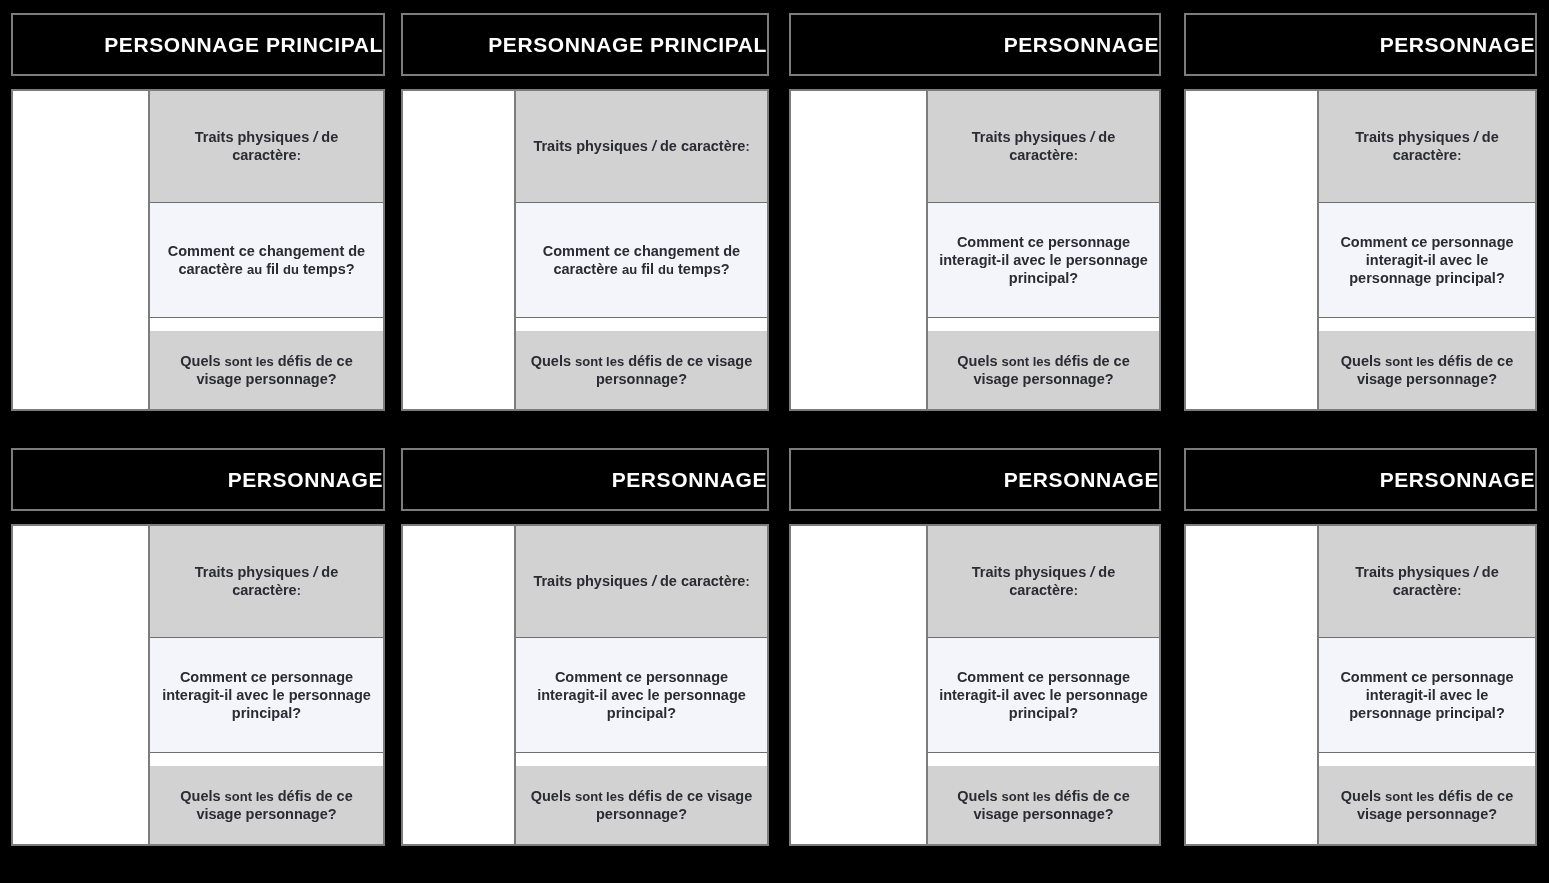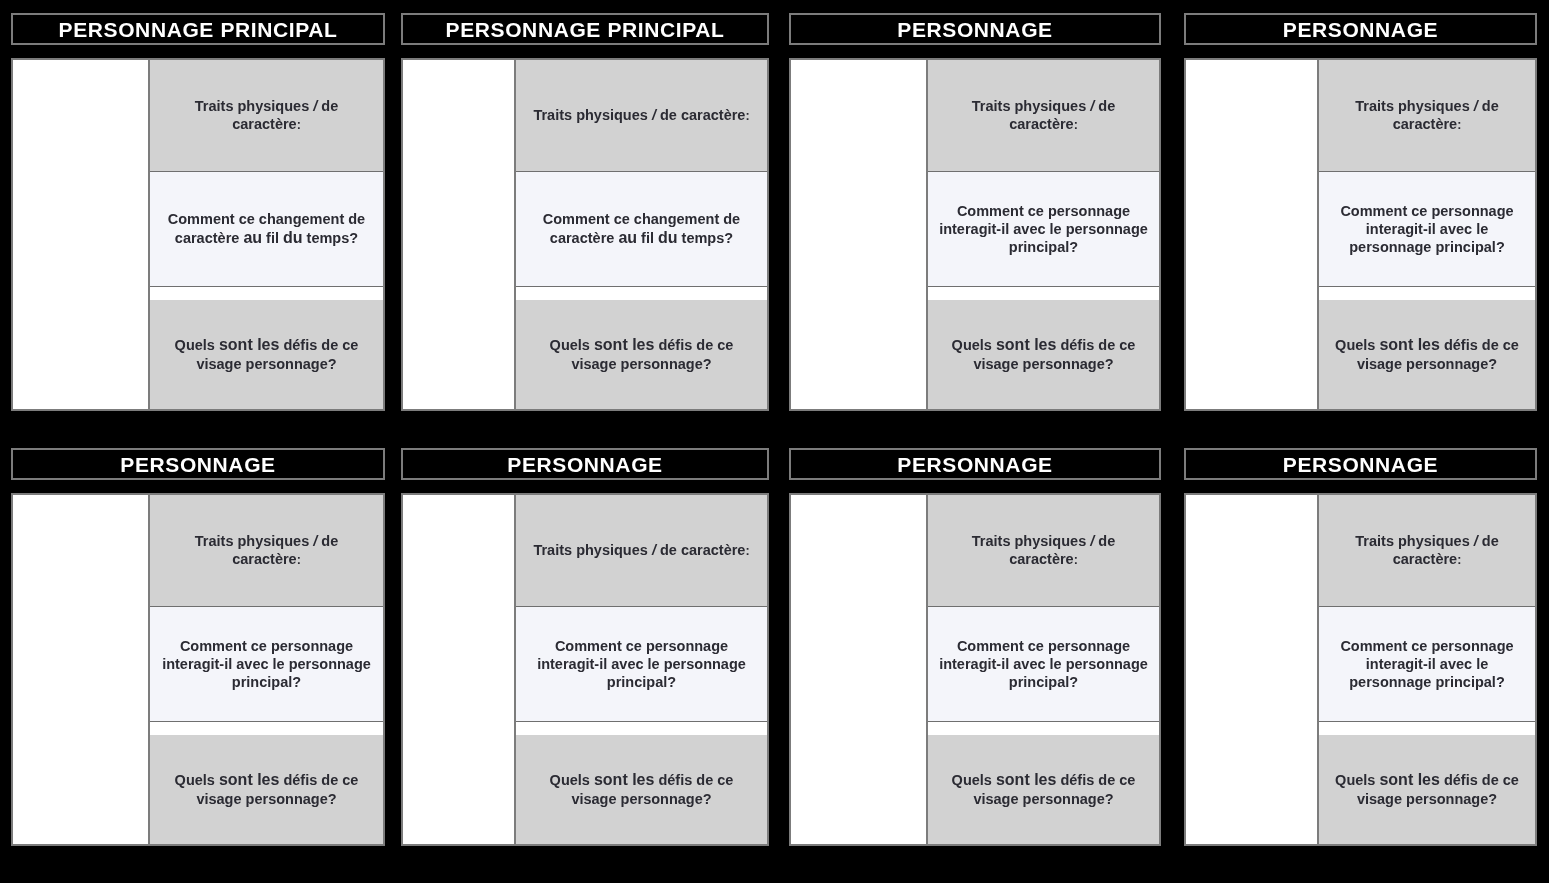--- a/index.html
+++ b/index.html
@@ -40,27 +40,27 @@
     flex-direction: column;
   }
 
   
   .col-1 { width: 396px; padding-left: 11px; padding-right: 11px; }
   .col-2 { width: 390px; padding-left: 5px;  padding-right: 17px; }
   .col-3 { width: 390px; padding-left: 3px;  padding-right: 15px; }
   .col-4 { width: 373px; padding-left: 8px;  padding-right: 12px; }
 
   .card-header {
-    height: 32px;
+    height: 63px;
     background: #000000;
     border: 2px solid #7c7c7c;
     box-sizing: border-box;
     display: flex;
     align-items: center;
-    justify-content: center;
+    justify-content: flex-end;
     flex: 0 0 auto;
   }
   .card-header-title {
     color: #ffffff;
     font-size: 21px;
     font-weight: bold;
     letter-spacing: 0.6px;
     text-align: center;
     line-height: 1;
     white-space: nowrap;
@@ -113,21 +113,21 @@
   .prompt-cell.shade-dark  { background: #d2d2d2; }
   .prompt-cell.shade-light { background: #f4f5fa; }
 
   .prompt-cell.slot-1 { flex: 0 0 111px; }
   .prompt-cell.slot-2 { flex: 0 0 116px; border-top: 1px solid #6f6f6f; border-bottom: 1px solid #6f6f6f; }
   .prompt-cell.slot-3 { flex: 1 1 auto; margin-top: 13px; }
 
   .prompt-text { display: block; width: 100%; }
 
   
-  .t-small { font-size: 16px; }
+  .t-small { font-size: 13px; }
   .t-ital  { font-style: italic; }
   .t-colon { font-size: 12.5px; }
 </style>
 </head>
 <body>
 
 <div class="storyboard">
 
   <div class="row row-1">
 

